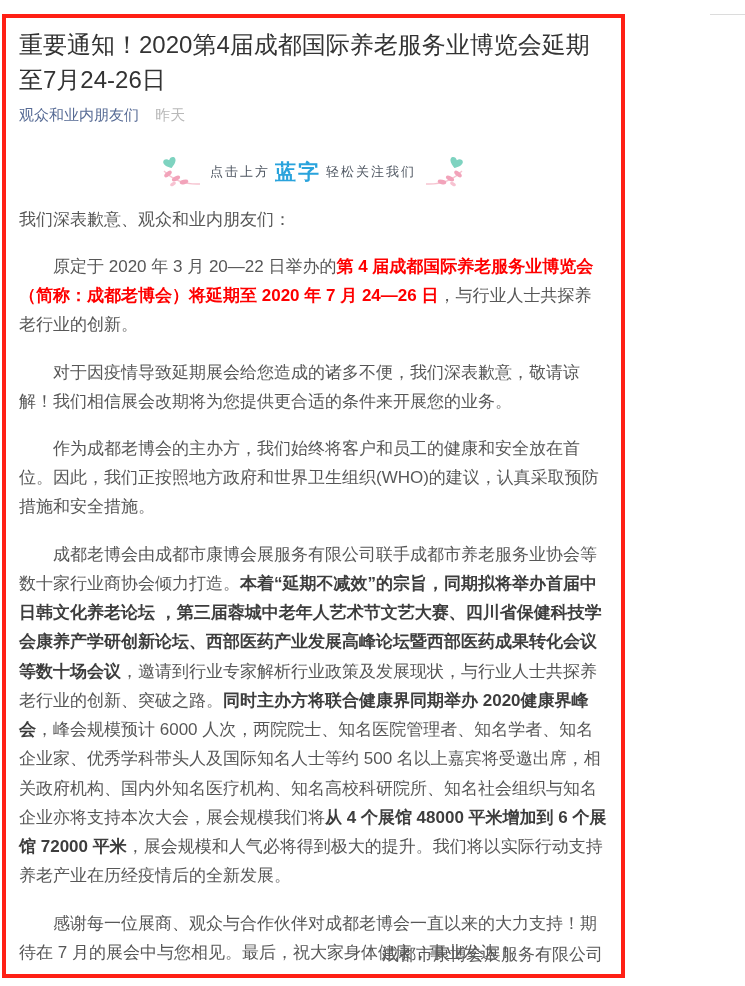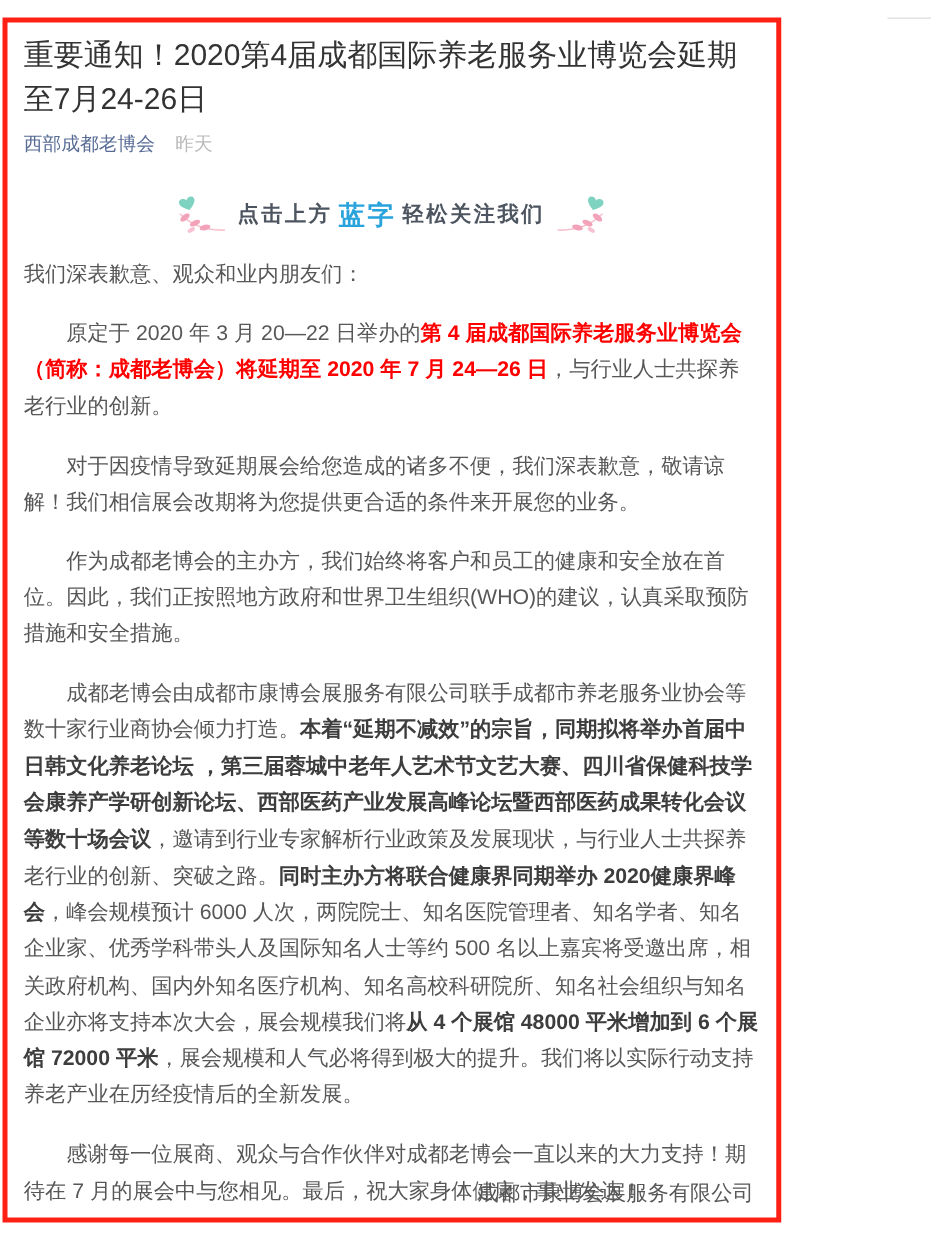--- a/index.html
+++ b/index.html
@@ -15,21 +15,21 @@
     padding:8px 14px 8px 13px; overflow:hidden;
   }
   h1.title {
     font-size:24px; line-height:1.45; color:var(--title-text);
     font-weight:400; margin:2px 0 8px;
   }
   .byline { font-size:15px; margin:0 0 30px; }
   .author { color:var(--author-link); margin-right:12px; cursor:pointer; }
   .date { color:var(--date-gray); }
   .banner { display:flex; align-items:center; justify-content:center; margin:0 0 16px; }
-  .banner-text { font-size:17px; font-weight:700; color:#4d5560; letter-spacing:2px; }
+  .banner-text { font-size:13px; font-weight:400; color:#4d5560; letter-spacing:2px; }
   .banner-blue { font-size:21px; font-weight:700; color:var(--banner-blue); margin:0 5px; letter-spacing:2px; }
   .flourish { display:inline-block; width:44px; height:34px; }
   .flourish.left { margin-right:6px; }
   .flourish.right { margin-left:6px; transform:scaleX(-1); }
   .article-body { font-size:17px; color:var(--body-text); line-height:1.72; }
   .article-body p.para { margin:0 0 18px; }
   .article-body p.para.tight { margin:4px; }
   .article-body p.para.indent { text-indent:2em; }
   .seg-normal { color:var(--body-text); }
   .seg-bold { font-weight:700; color:var(--bold-text); }
@@ -43,21 +43,21 @@
 <body>
 
 <div class="stage">
   <div class="gray-top-line"></div>
 
   <div class="page-frame">
 
     <h1 class="title">重要通知！2020第4届成都国际养老服务业博览会延期至7月24-26日</h1>
 
     <div class="byline">
-      <span class="author">西部成都老博会</span>
+      <span class="author">观众和业内朋友们</span>
       <span class="date">昨天</span>
     </div>
 
     <div class="banner">
       <span class="flourish left">
         <svg width="44" height="34" viewBox="0 0 44 34" xmlns="http://www.w3.org/2000/svg">
           <g transform="rotate(-18 10 8)">
             <path d="M10 5.2 C8.4 2.4, 4.2 2.4, 3.7 5.4 C3.2 8.6, 7.4 11.6, 10 13.2 C12.6 11.6, 16.8 8.6, 16.3 5.4 C15.8 2.4, 11.6 2.4, 10 5.2 Z" fill="#7ed3c0"></path>
           </g>
           <path d="M4 16 Q18 30 40 29" stroke="#f6c3d0" stroke-width="1.4" fill="none"></path>

